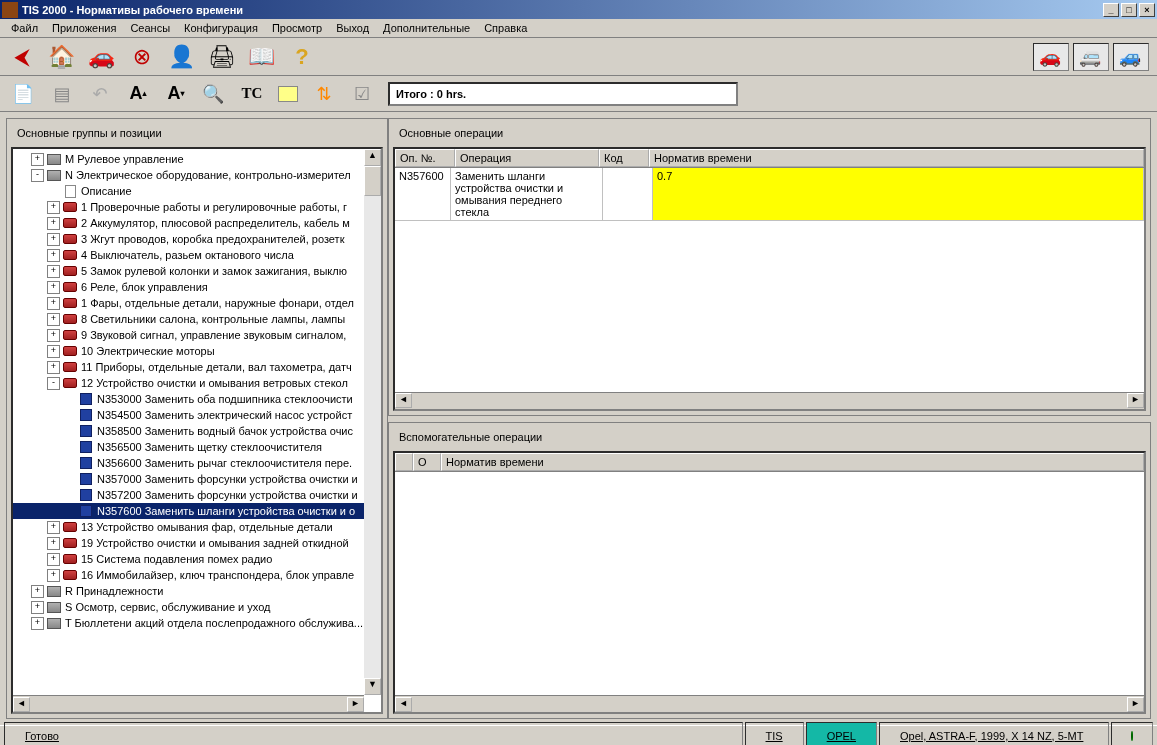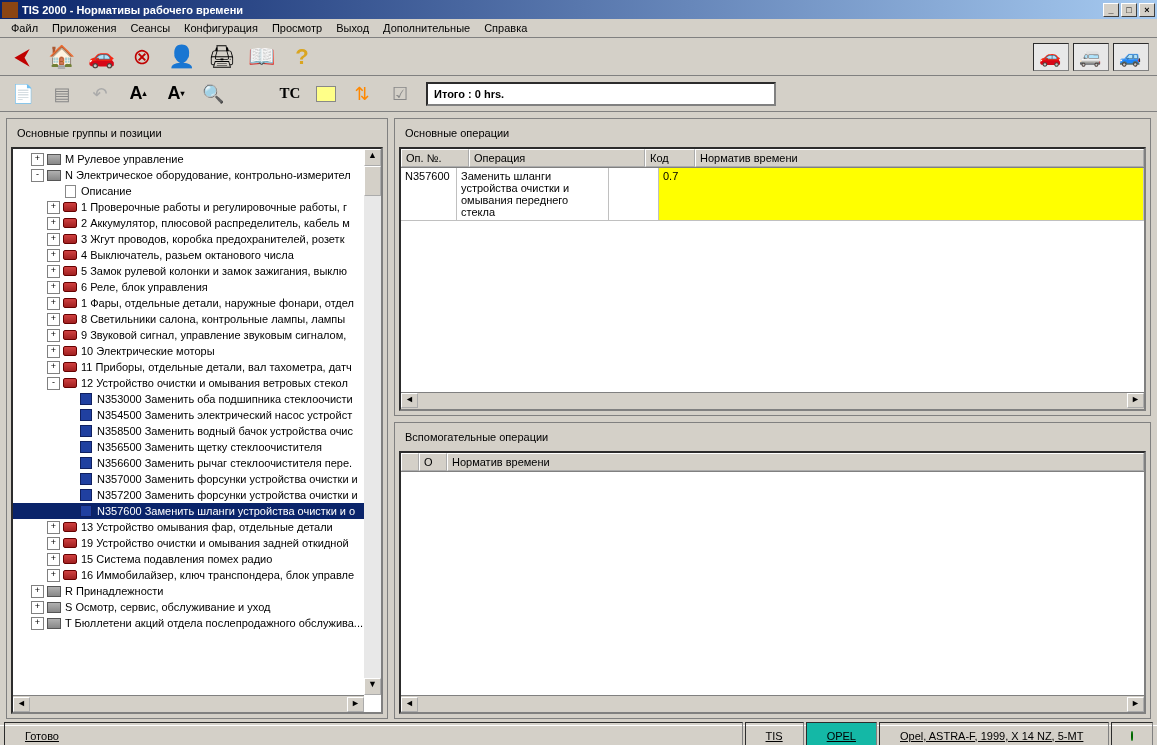--- a/index.html
+++ b/index.html
@@ -12,23 +12,23 @@
 .menubar{background:#d4d0c8;height:19px;display:flex;align-items:center;padding:0 4px;border-bottom:1px solid #808080;}
 .menubar span{padding:2px 7px;cursor:pointer;}
 .toolbar1{background:#d4d0c8;height:38px;display:flex;align-items:center;padding:0 8px;gap:12px;border-bottom:1px solid #808080;}
 .toolbar1 .left-icons{display:flex;gap:12px;align-items:center;}
 .toolbar1 .spacer{flex:1;}
 .toolbar1 .right-icons{display:flex;gap:4px;}
 .ticon{width:28px;height:28px;display:flex;align-items:center;justify-content:center;font-size:22px;cursor:pointer;}
 .car-thumb{width:36px;height:28px;border:1px inset #808080;background:#e8e8e8;display:flex;align-items:center;justify-content:center;font-size:18px;cursor:pointer;}
 .toolbar2{background:#d4d0c8;height:36px;display:flex;align-items:center;padding:0 12px;gap:14px;border-bottom:1px solid #808080;}
 .sicon{width:24px;height:24px;display:flex;align-items:center;justify-content:center;font-size:18px;cursor:pointer;}
-.tc-icon{font-weight:bold;font-size:15px;font-family:Georgia,serif;margin-left:38px;}
+.tc-icon{font-weight:bold;font-size:15px;font-family:Georgia,serif;}
 .total-box{flex:0 0 350px;background:#fff;border:2px inset #808080;height:24px;padding:2px 6px;font-weight:bold;display:flex;align-items:center;}
-.content{flex:1;display:flex;padding:6px;gap:6px;overflow:hidden;}
+.content{flex:1;display:flex;padding:6px;overflow:hidden;}
 .left-panel{width:382px;display:flex;flex-direction:column;border:1px solid #808080;background:#d4d0c8;}
 .panel-title{padding:8px 10px 4px;font-size:11px;}
 .tree-wrap{flex:1;margin:4px;border:2px inset #808080;background:#fff;overflow:auto;position:relative;}
 .tree{padding:2px 0;}
 .tree-item{display:flex;align-items:center;padding:0 2px;height:16px;white-space:nowrap;cursor:pointer;}
 .tree-item.selected{background:#0a246a;color:#fff;}
 .exp{width:13px;height:13px;border:1px solid #808080;text-align:center;line-height:9px;font-size:9px;margin-right:2px;cursor:pointer;flex-shrink:0;}
 .exp.empty{border:none;}
 .node-icon{width:16px;height:14px;margin-right:3px;flex-shrink:0;display:flex;align-items:center;justify-content:center;}
 .book-icon{background:linear-gradient(#b0b0b0,#888);border:1px solid #555;width:14px;height:11px;}
@@ -344,22 +344,22 @@
         <div class="arr">►</div>
       </div>
     </div>
   </div>
 
   <div class="right-panel">
     <div class="section">
       <div class="section-title">Основные операции</div>
       <div class="grid-wrap">
         <div class="grid-head">
-          <div class="gh" style="width:68px">Оп. №.</div>
-          <div class="gh" style="width:176px">Операция</div>
+          <div class="gh" style="width:60px">Оп. №.</div>
+          <div class="gh" style="width:144px">Операция</div>
           <div class="gh" style="width:50px">Код</div>
           <div class="gh" style="flex:1">Норматив времени</div>
         </div>
         <div class="grid-body">
           <div class="grid-row">
             <div class="gc" style="width:56px">N357600</div>
             <div class="gc" style="width:152px">Заменить шланги устройства очистки и омывания переднего стекла</div>
             <div class="gc" style="width:50px"></div>
             <div class="gc yellow" style="flex:1">0.7</div>
           </div>

